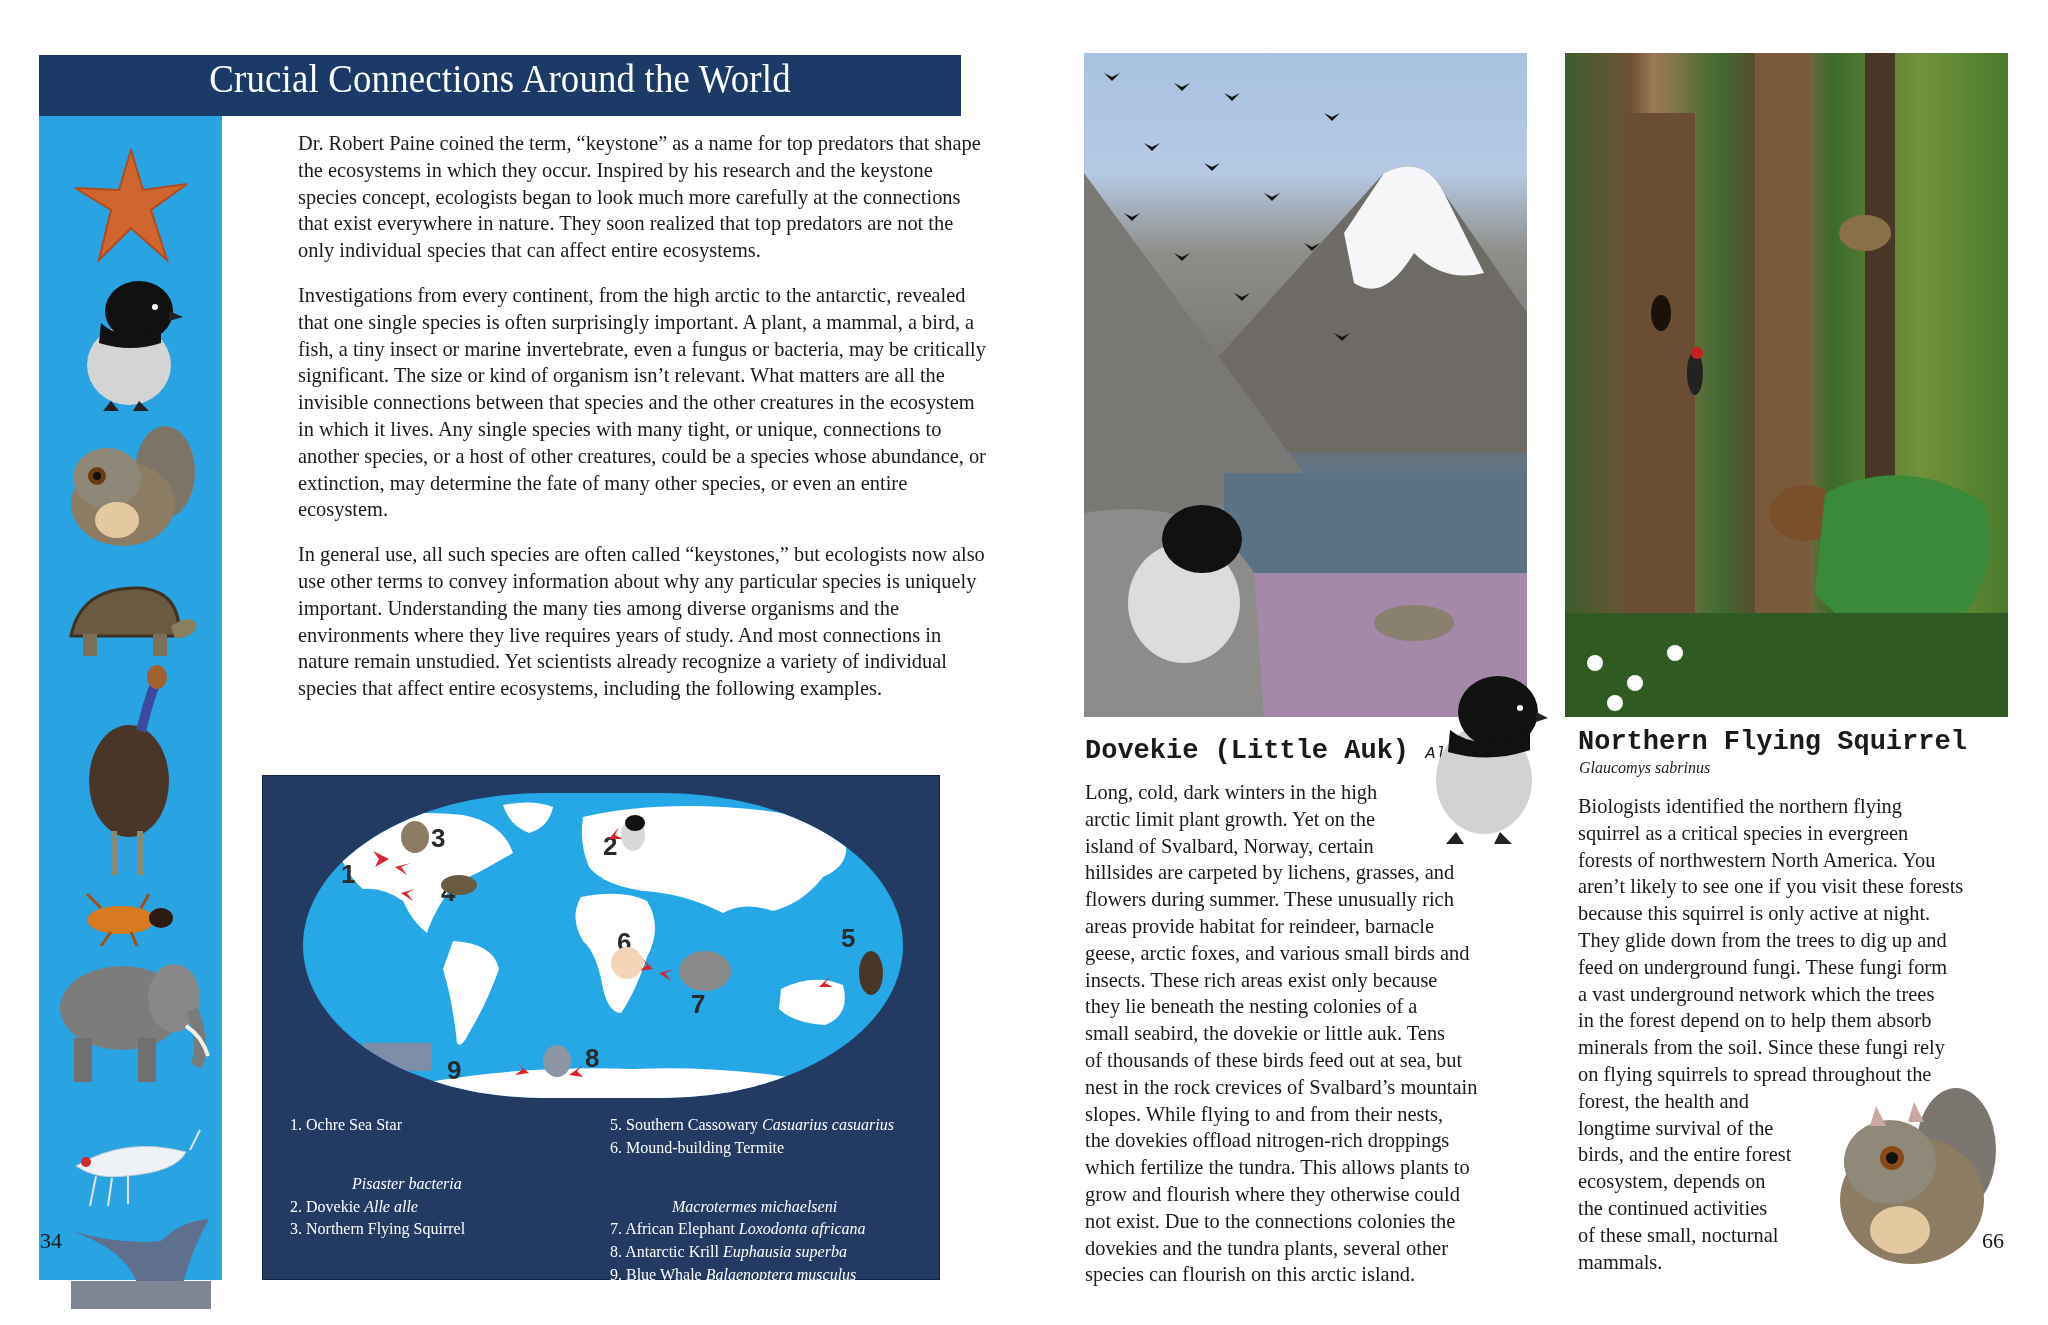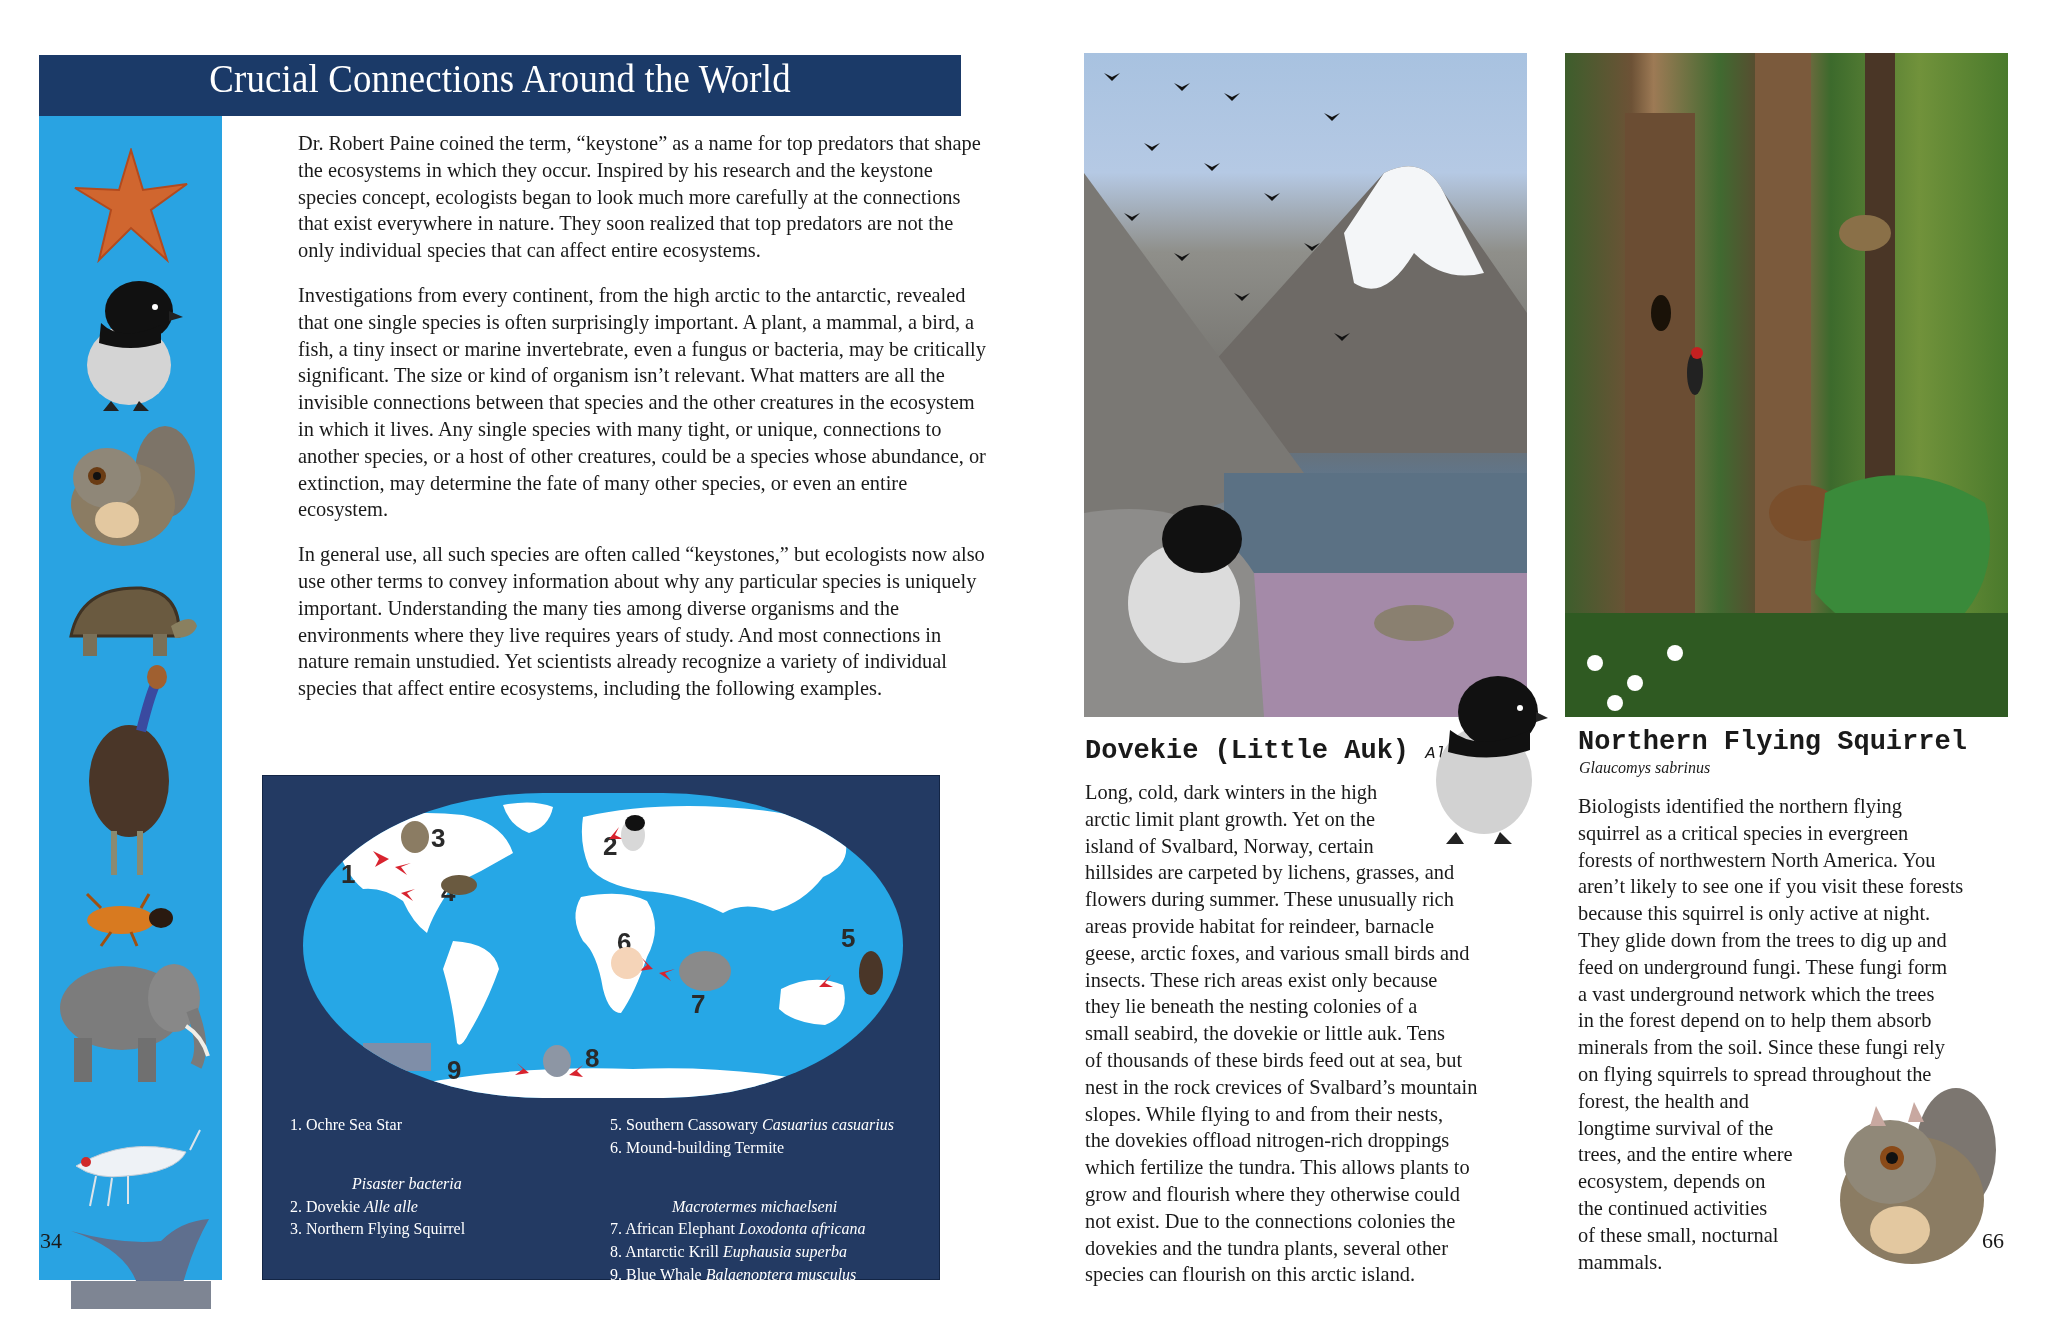--- a/index.html
+++ b/index.html
@@ -308,21 +308,21 @@
   <span>aren’t likely to see one if you visit these forests</span>
   <span>because this squirrel is only active at night.</span>
   <span>They glide down from the trees to dig up and</span>
   <span>feed on underground fungi. These fungi form</span>
   <span>a vast underground network which the trees</span>
   <span>in the forest depend on to help them absorb</span>
   <span>minerals from the soil. Since these fungi rely</span>
   <span>on flying squirrels to spread throughout the</span>
   <span>forest, the health and</span>
   <span>longtime survival of the</span>
-  <span>trees, and the entire where</span>
+  <span>birds, and the entire forest</span>
   <span>ecosystem, depends on</span>
   <span>the continued activities</span>
   <span>of these small, nocturnal</span>
   <span>mammals.</span>
 </div>
 <div style="position:absolute;left:1820px;top:1080px;width:180px;height:190px">
   <svg width="180" height="190" viewBox="0 0 180 190">
       <ellipse cx="136" cy="70" rx="40" ry="62" fill="#7c7670"></ellipse>
       <ellipse cx="92" cy="120" rx="72" ry="64" fill="#8b7c63"></ellipse>
       <ellipse cx="70" cy="82" rx="46" ry="42" fill="#908878"></ellipse>

